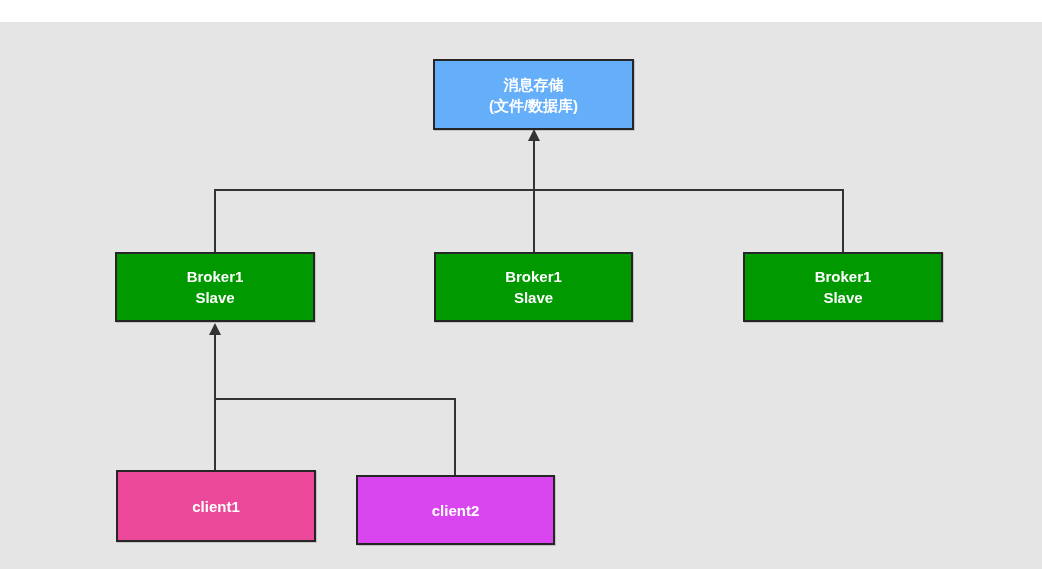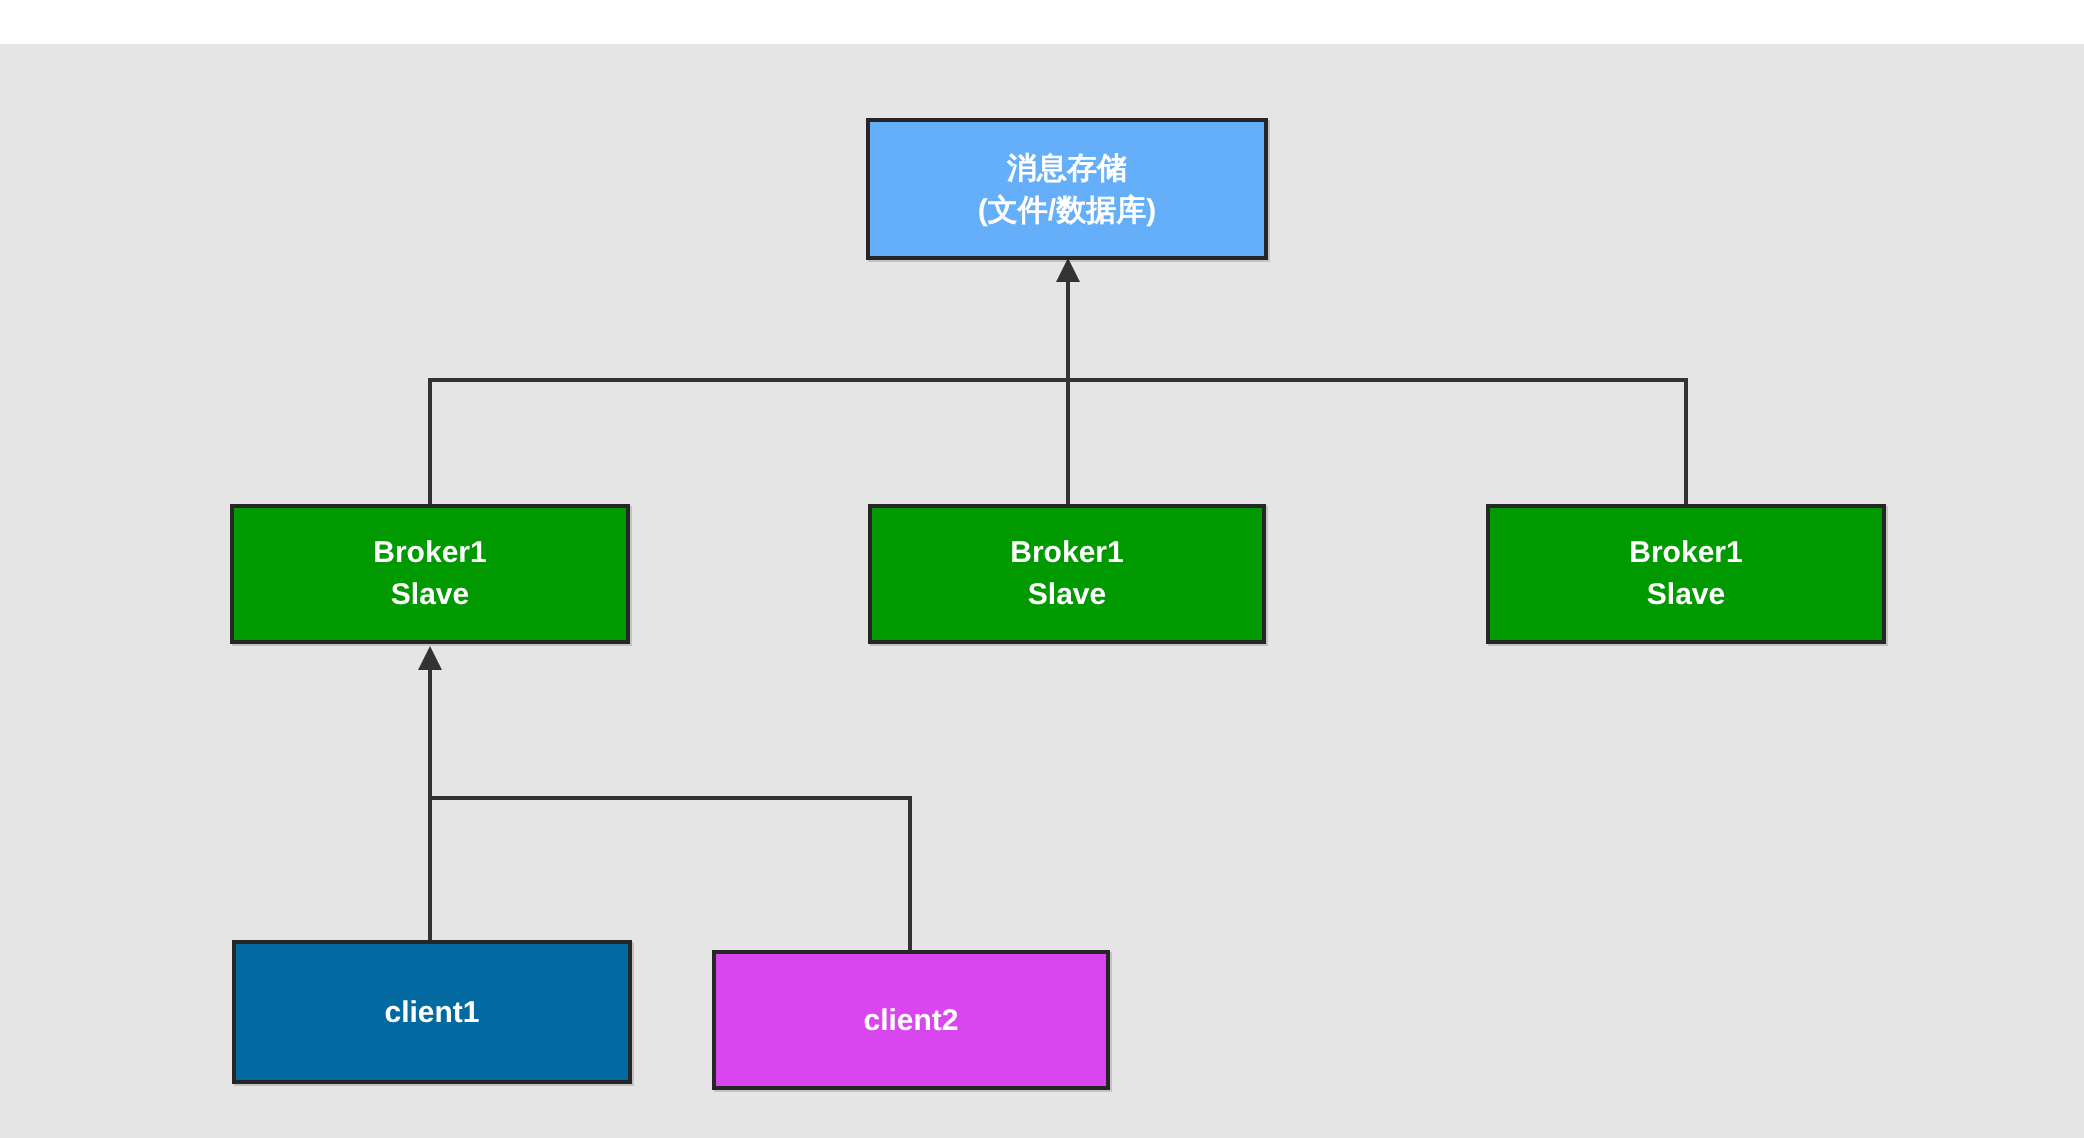--- a/index.html
+++ b/index.html
@@ -97,21 +97,21 @@
   <div class="node node-slave1" style="background-color: rgb(0, 154, 0);">
     <span>Broker1</span>
     <span>Slave</span>
   </div>
 
   <div class="node node-slave2" style="background-color: rgb(0, 154, 0);">
     <span>Broker1</span>
     <span>Slave</span>
   </div>
 
-  <div class="node node-client1" style="background-color: #0369a1;">
+  <div class="node node-client1" style="background-color: #ec4899;">
     <span>client1</span>
   </div>
 
   <div class="node node-client2" style="background-color: #d946ef;">
     <span>client2</span>
   </div>
 
 </div>
 
 </body></html>

